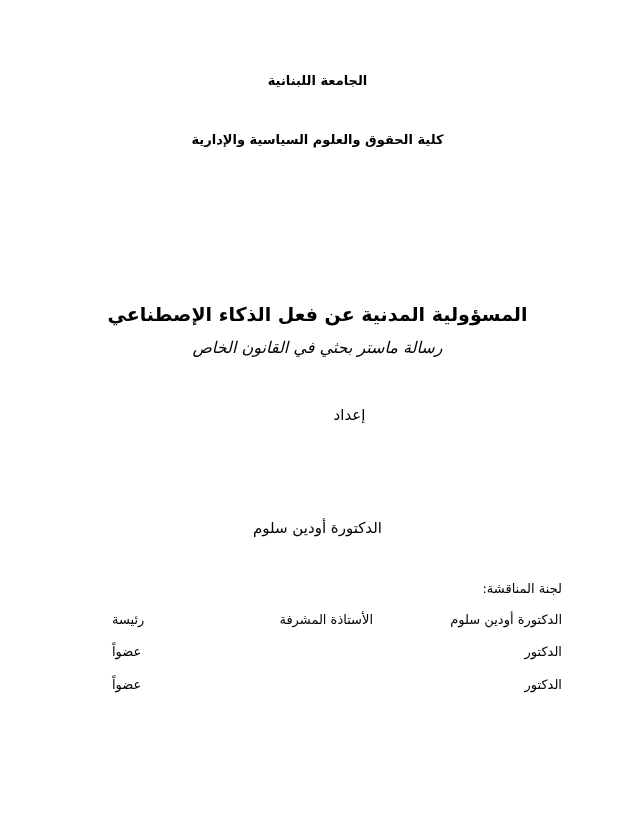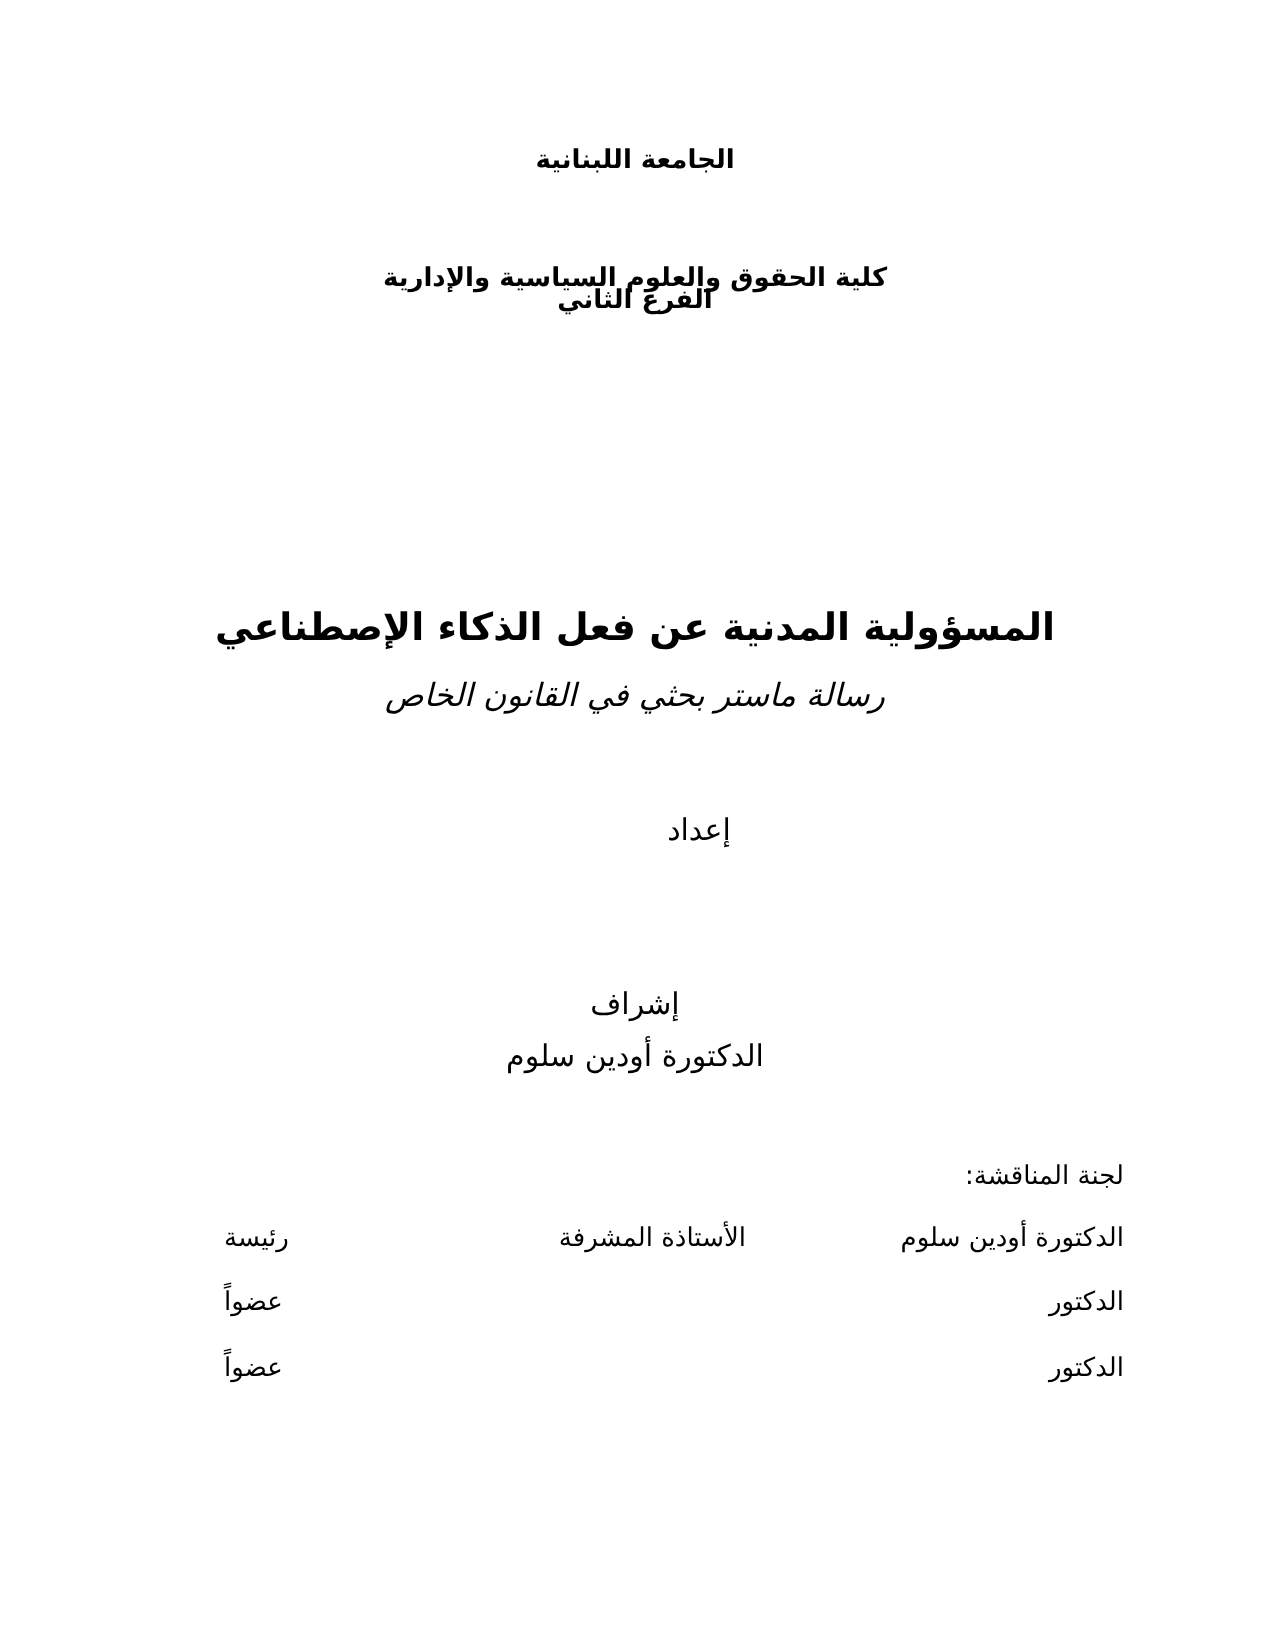--- a/index.html
+++ b/index.html
@@ -89,28 +89,26 @@
       line-height: 18px;
     }
   </style>
 </head>
 <body>
 
 <div class="page">
 
   <div class="line hdr" style="top:72px;">الجامعة اللبنانية</div>
   <div class="line hdr" style="top:107px;margin-top:24px;">كلية الحقوق والعلوم السياسية والإدارية</div>
-  <div class="line hdr" style="top:142px;">الفرع الثاني</div>
 
   <div class="line title" style="top:301px;">المسؤولية المدنية عن فعل الذكاء الإصطناعي</div>
   <div class="line subtitle" style="top:337px;">رسالة ماستر بحثي في القانون الخاص</div>
 
   <div class="line label" style="top:405px;padding-left:32px;">إعداد</div>
 
-  <div class="line label" style="top:492px;">إشراف</div>
   <div class="line label" style="top:518px;">الدكتورة أودين سلوم</div>
 
   <div class="committee-heading" style="top:580px;">لجنة المناقشة:</div>
 
   <div class="committee-row" style="top:611px;">
     <span class="c-name">الدكتورة أودين سلوم</span>
     <span class="c-title">الأستاذة المشرفة</span>
     <span class="c-role">رئيسة</span>
   </div>
 

